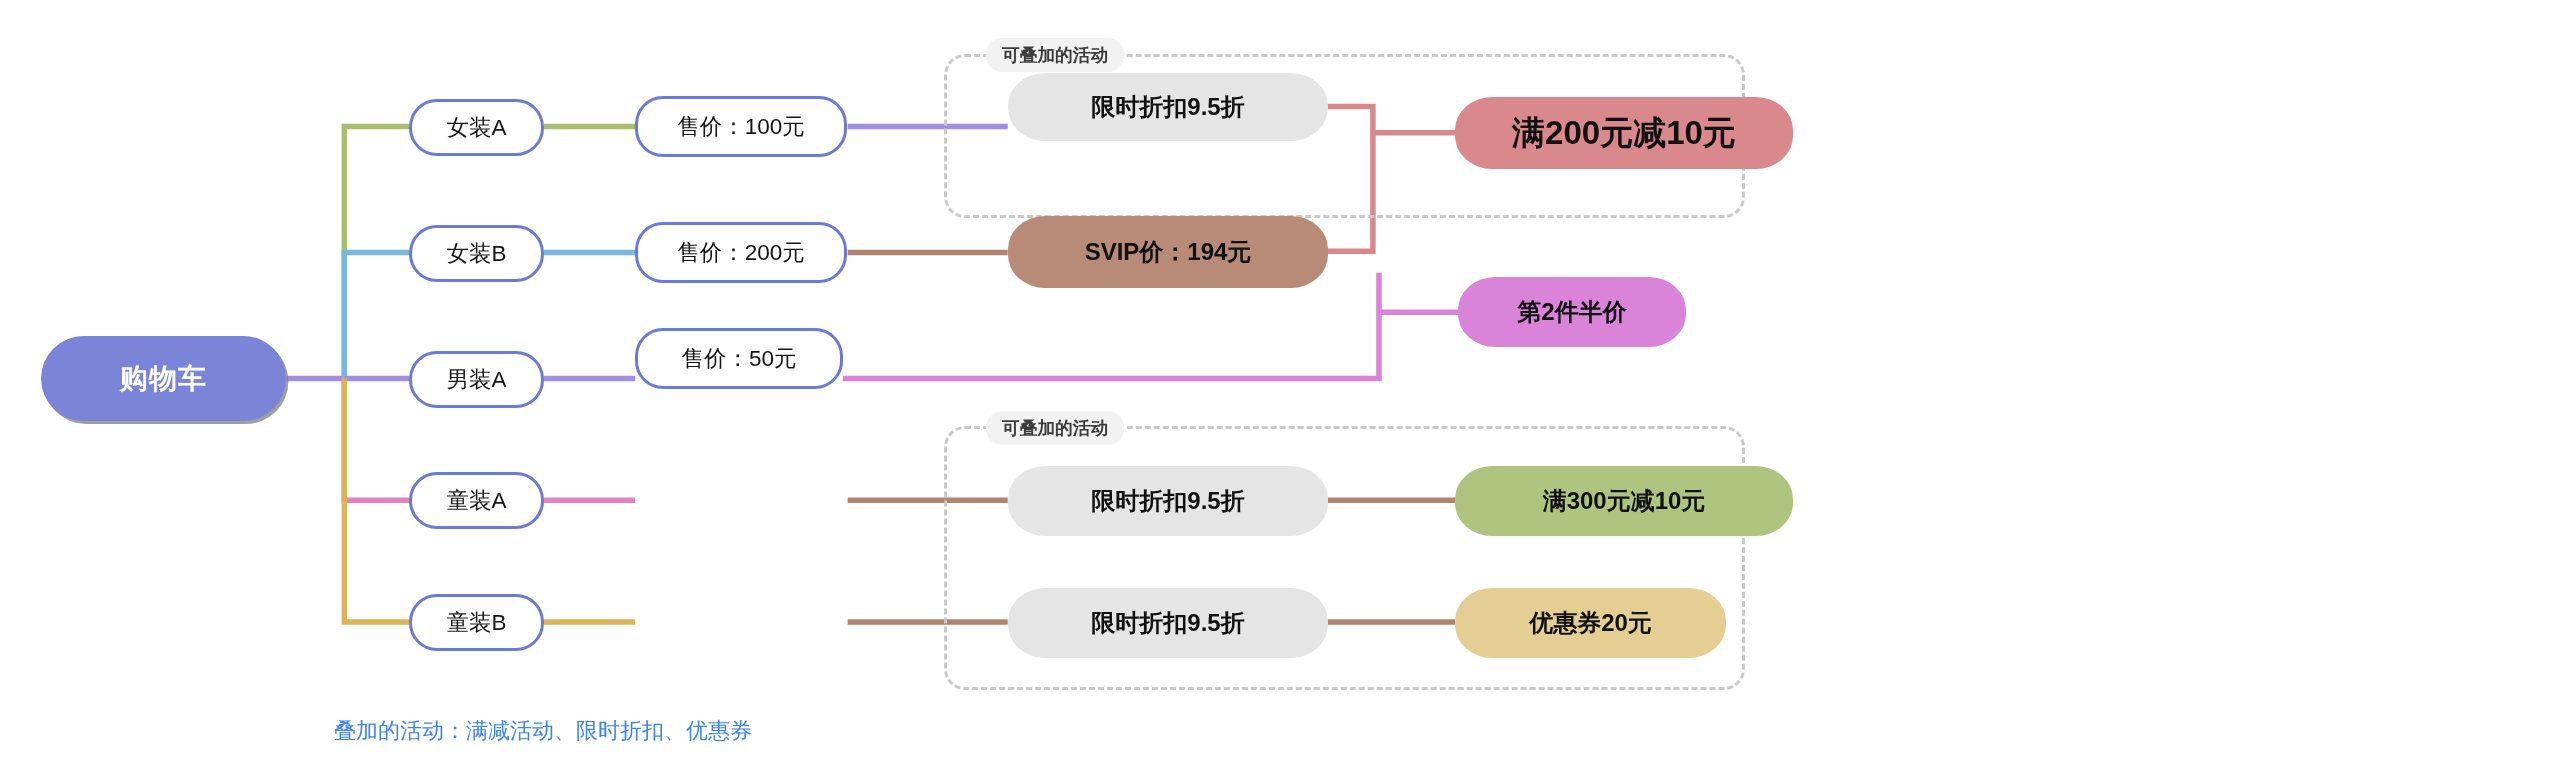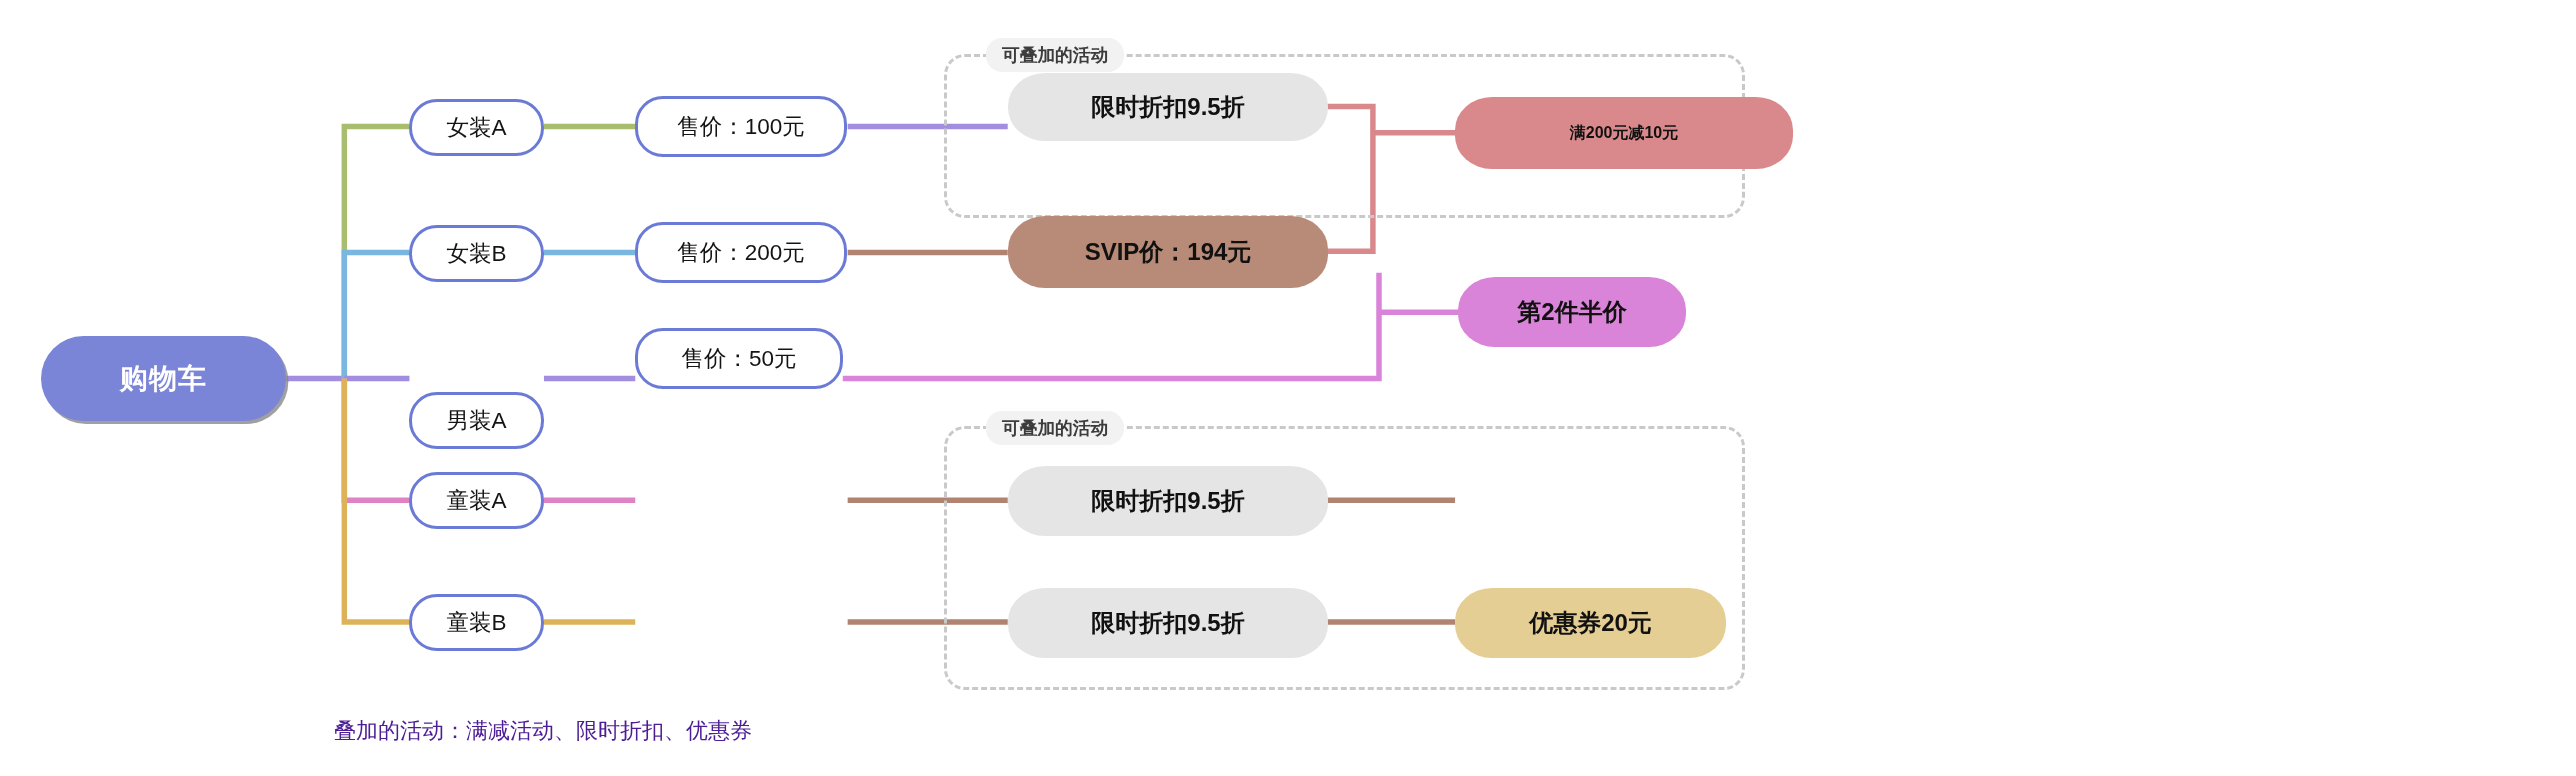--- a/index.html
+++ b/index.html
@@ -24,21 +24,21 @@
   .pill.brown{background:#b88b78;}
   .pill.orchid{background:#d983d9;}
   .pill.olive{background:#aec47f;}
   .pill.khaki{background:#e5ce93;text-align:right;}
 
   
   .group{position:absolute;box-sizing:border-box;border:3px dashed #c9c9c9;border-radius:21px;}
   .group-label{position:absolute;background:#f2f2f2;color:#3c3c3c;font-weight:bold;
                border-radius:16px;padding:4.9px 16px;white-space:nowrap;}
 
-  .caption{position:absolute;color:#4c1d95;white-space:nowrap;}
+  .caption{position:absolute;color:#3b82f6;white-space:nowrap;}
 </style>
 </head>
 <body>
 
 <div id="stage">
 
   <svg id="wires" viewBox="0 0 4231 1275" xmlns="http://www.w3.org/2000/svg">
     <g fill="none" stroke-linecap="butt" stroke-width="9">
 
       <path d="M470 622 H565" stroke="#a18ee0"></path>
@@ -76,38 +76,39 @@
   <div class="group" style="left:944px;top:54px;width:801px;height:164px;"></div>
   <div class="group-label" style="left:986px;top:38px;font-size:17.7px;">可叠加的活动</div>
 
   <div class="group" style="left:944px;top:426px;width:801px;height:264px;"></div>
   <div class="group-label" style="left:986px;top:411px;font-size:17.7px;">可叠加的活动</div>
 
   <div class="node root" style="left:41px;top:336px;width:245px;height:85px;font-size:28px;">购物车</div>
 
   <div class="node capsule" style="left:409px;top:99px;width:135px;height:57px;font-size:22.5px;">女装A</div>
   <div class="node capsule" style="left:409px;top:225px;width:135px;height:57px;font-size:22.5px;">女装B</div>
-  <div class="node capsule" style="left:409px;top:351px;width:135px;height:57px;font-size:22.5px;margin-top:41px;">男装A</div>
+  <div class="node capsule" style="left:409px;top:351px;width:135px;height:57px;font-size:22.5px;">男装A</div>
   <div class="node capsule" style="left:409px;top:472px;width:135px;height:57px;font-size:22.5px;">童装A</div>
   <div class="node capsule" style="left:409px;top:594px;width:135px;height:57px;font-size:22.5px;">童装B</div>
 
   <div class="node capsule" style="left:635px;top:96px;width:212px;height:61px;font-size:22.5px;">售价：100元</div>
   <div class="node capsule" style="left:635px;top:222px;width:212px;height:61px;font-size:22.5px;">售价：200元</div>
   <div class="node capsule" style="left:635px;top:328px;width:208px;height:61px;font-size:22.5px;">售价：50元</div>
 
   <div class="node pill purple" style="left:1008px;top:73px;width:320px;height:68px;font-size:24px;">限时折扣9.5折</div>
 
-  <div class="node pill salmon" style="left:1455px;top:97px;width:338px;height:72px;font-size:16px;">满200元减10元</div>
+  <div class="node pill salmon" style="left:1455px;top:97px;width:338px;height:72px;font-size:33px;">满200元减10元</div>
 
   <div class="node pill brown" style="left:1008px;top:216px;width:320px;height:72px;font-size:24px;">SVIP价：194元</div>
 
   <div class="node pill orchid" style="left:1458px;top:277px;width:228px;height:70px;font-size:24px;">第2件半价</div>
 
   <div class="node pill purple" style="left:1008px;top:466px;width:320px;height:70px;font-size:24px;">限时折扣9.5折</div>
 
+  <div class="node pill olive" style="left:1455px;top:466px;width:338px;height:70px;font-size:24px;">满300元减10元</div>
 
   <div class="node pill purple" style="left:1008px;top:588px;width:320px;height:70px;font-size:24px;">限时折扣9.5折</div>
 
   <div class="node pill khaki" style="left:1455px;top:588px;width:271px;height:70px;font-size:24px;">优惠券20元</div>
 
   <div class="caption" style="left:334px;top:716px;font-size:22px;">叠加的活动：满减活动、限时折扣、优惠券</div>
 
 </div>
 
 

